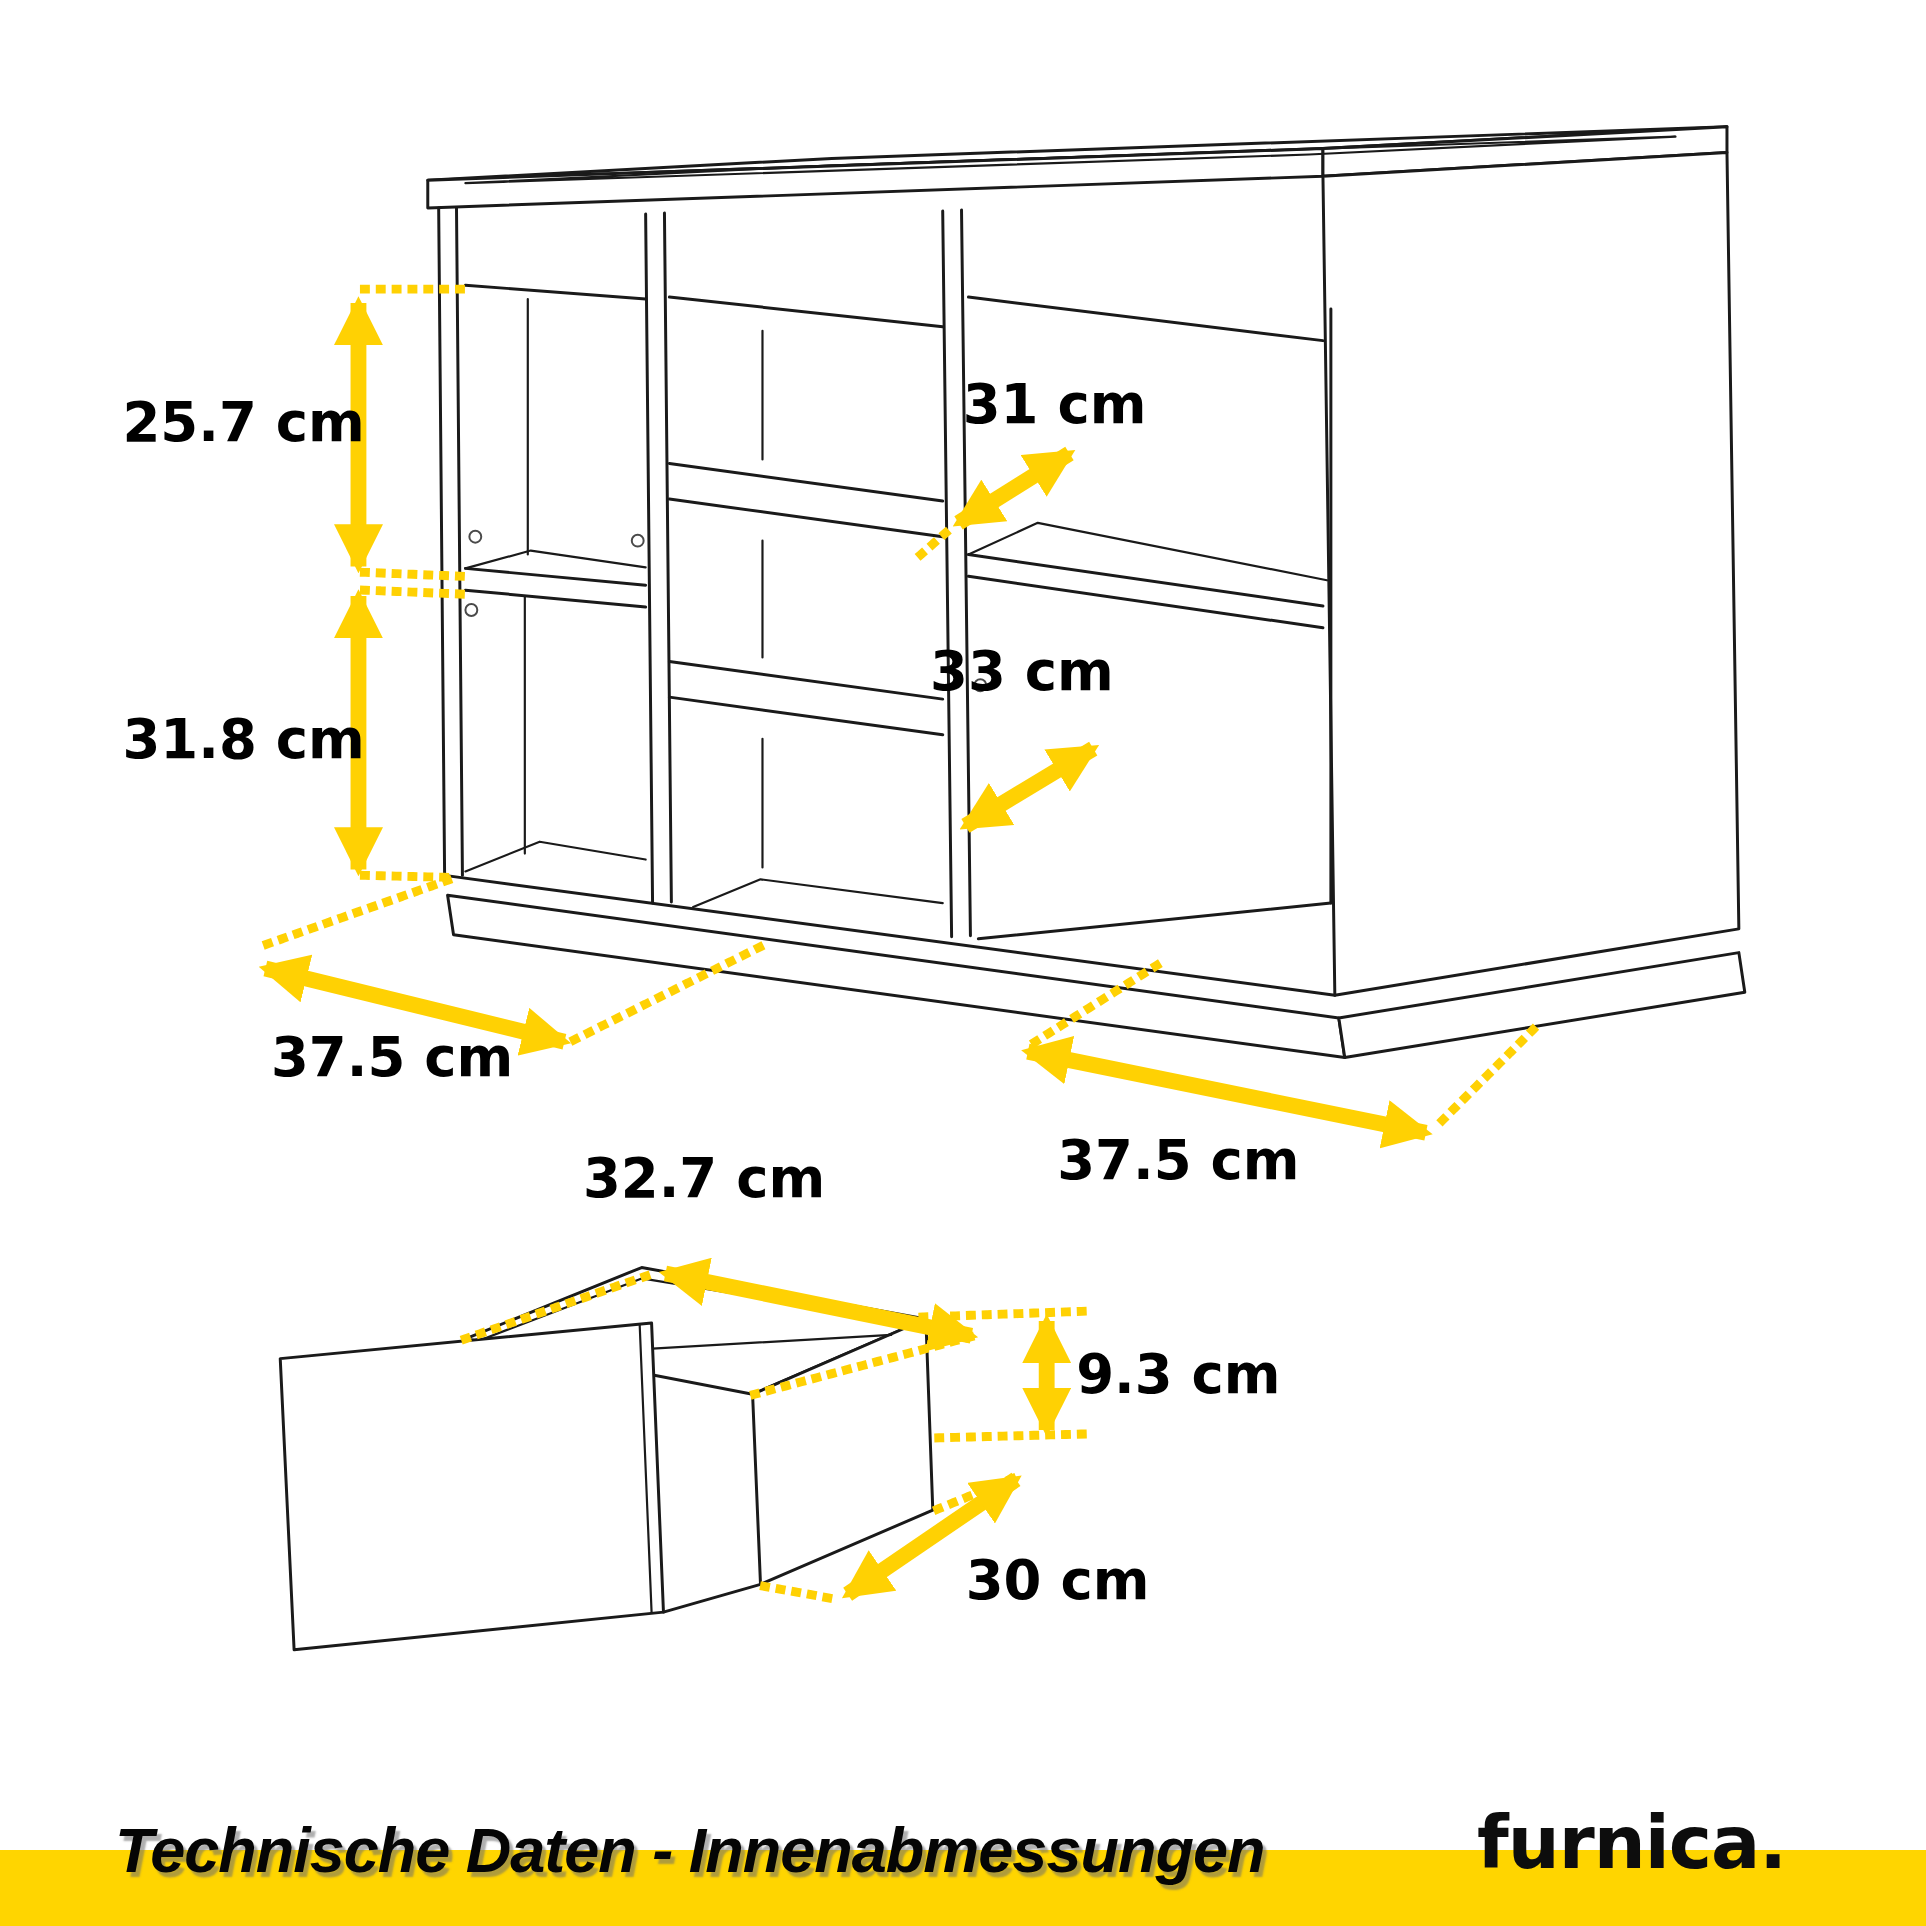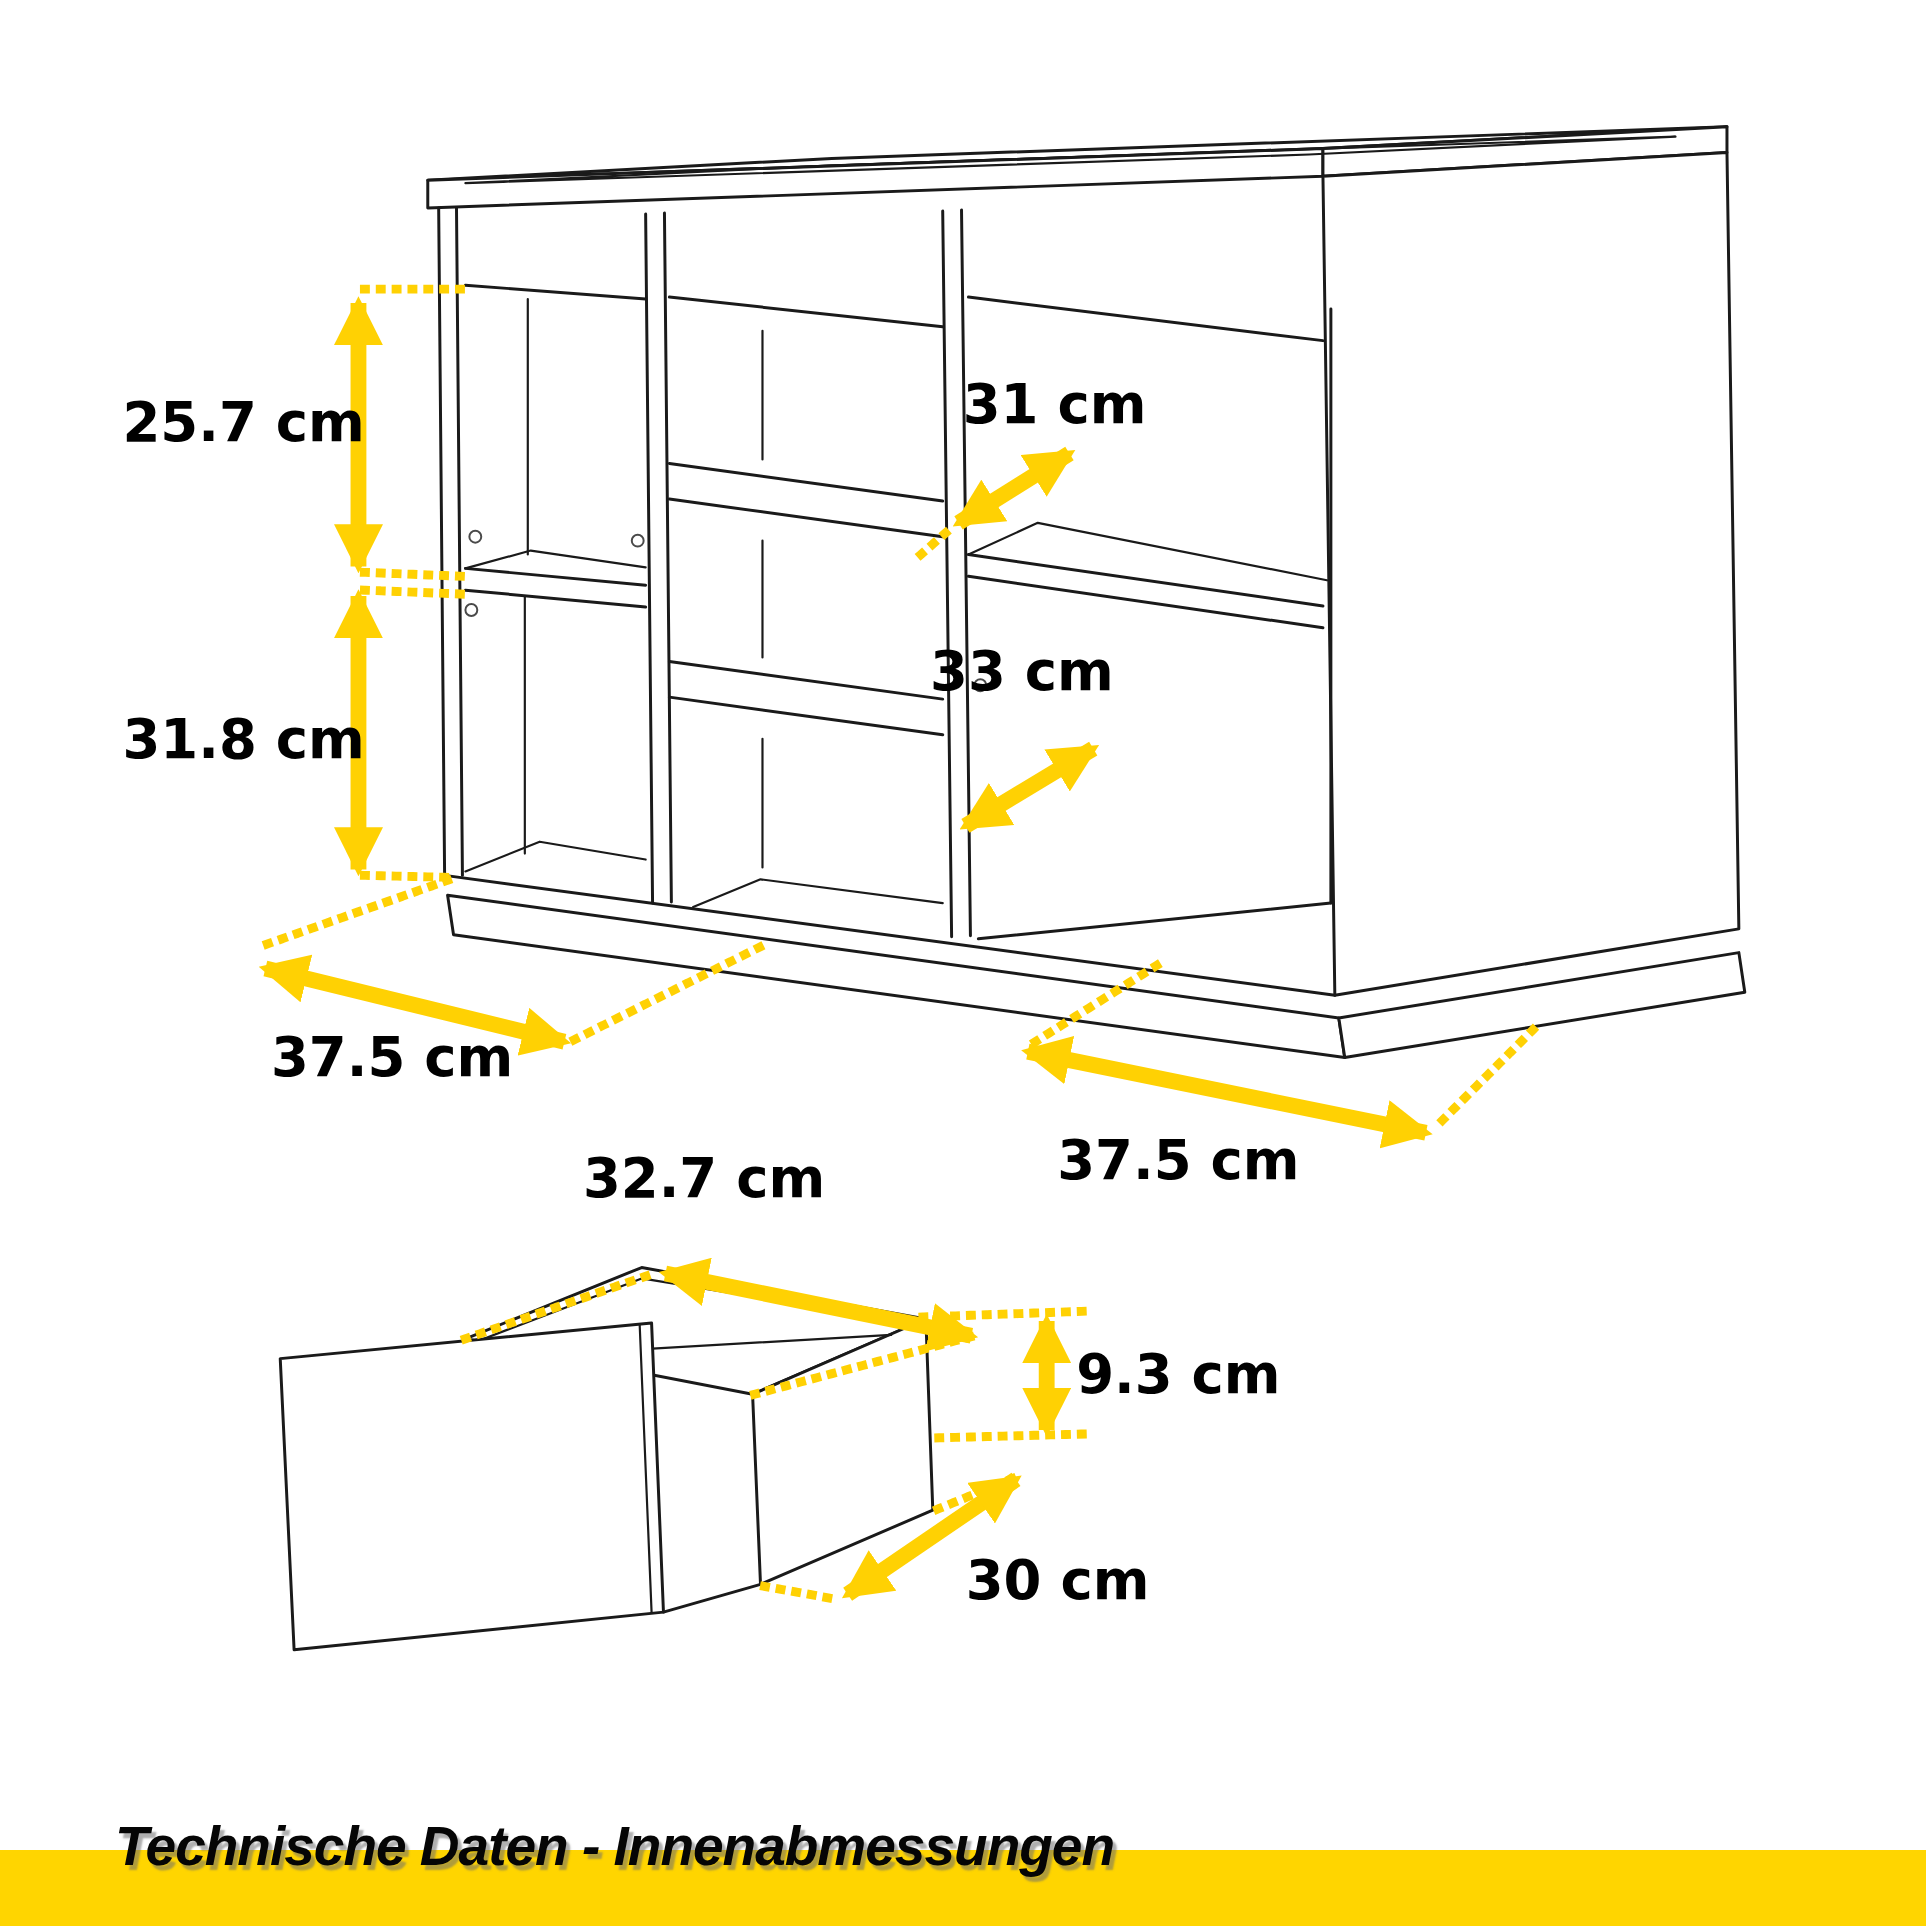--- a/index.html
+++ b/index.html
@@ -5,21 +5,21 @@
   html,body{margin:0;padding:0;background:#ffffff;}
   body{width:1927px;height:1927px;position:relative;font-family:"DejaVu Sans","Liberation Sans",sans-serif;overflow:hidden;}
   .stage{position:absolute;inset:0;text-decoration:underline;}
   svg{position:absolute;top:0;left:0;}
   .line{stroke:#1a1a1a;stroke-width:3;fill:none;stroke-linejoin:round;stroke-linecap:round;}
   .fillwhite{fill:#ffffff;}
   .thin{stroke-width:2.2;}
   .hole{stroke:#4a4a4a;stroke-width:2;fill:#ffffff;}
   .dim-label{font-family:"DejaVu Sans","Liberation Sans",sans-serif;font-weight:bold;font-size:55px;fill:#000000;}
   .footer-band{position:absolute;left:0;top:1850px;width:1927px;height:76px;}
-  .footer-title{position:absolute;left:115px;top:1814px;font-family:"Liberation Sans",sans-serif;font-weight:bold;font-style:italic;font-size:55px;color:#050505;letter-spacing:-1px;text-shadow:4px 5px 2px rgba(110,110,110,0.55);white-space:nowrap;}
+  .footer-title{position:absolute;left:115px;top:1814px;font-family:"Liberation Sans",sans-serif;font-weight:bold;font-style:italic;font-size:63px;color:#050505;letter-spacing:-1px;text-shadow:4px 5px 2px rgba(110,110,110,0.55);white-space:nowrap;}
   .brand-logo{position:absolute;right:141px;top:1800px;font-family:"DejaVu Sans","Liberation Sans",sans-serif;font-weight:bold;font-size:73px;color:#0d0d0d;letter-spacing:-1px;white-space:nowrap;}
 </style>
 </head>
 <body>
 
 <div class="stage">
 
 <svg width="1927" height="1927" viewBox="0 0 1946 1946" aria-label="technical drawing">
   <defs>
     <marker id="ah" viewBox="0 0 10 10" refX="8.6" refY="5" markerWidth="3.1" markerHeight="3.1" orient="auto-start-reverse">
@@ -127,15 +127,16 @@
     <text class="dim-label" x="396" y="1087">37.5 cm</text>
     <text class="dim-label" x="1190" y="1191">37.5 cm</text>
     <text class="dim-label" x="711" y="1209">32.7 cm</text>
     <text class="dim-label" x="1190" y="1407">9.3 cm</text>
     <text class="dim-label" x="1068" y="1615">30 cm</text>
   </g>
 </svg>
 
   <div class="footer-band" style="background: rgb(255, 213, 0);"></div>
   <div class="footer-title">Technische Daten - Innenabmessungen</div>
+  <div class="brand-logo">furnica.</div>
 
 </div>
 
 
 </body></html>

